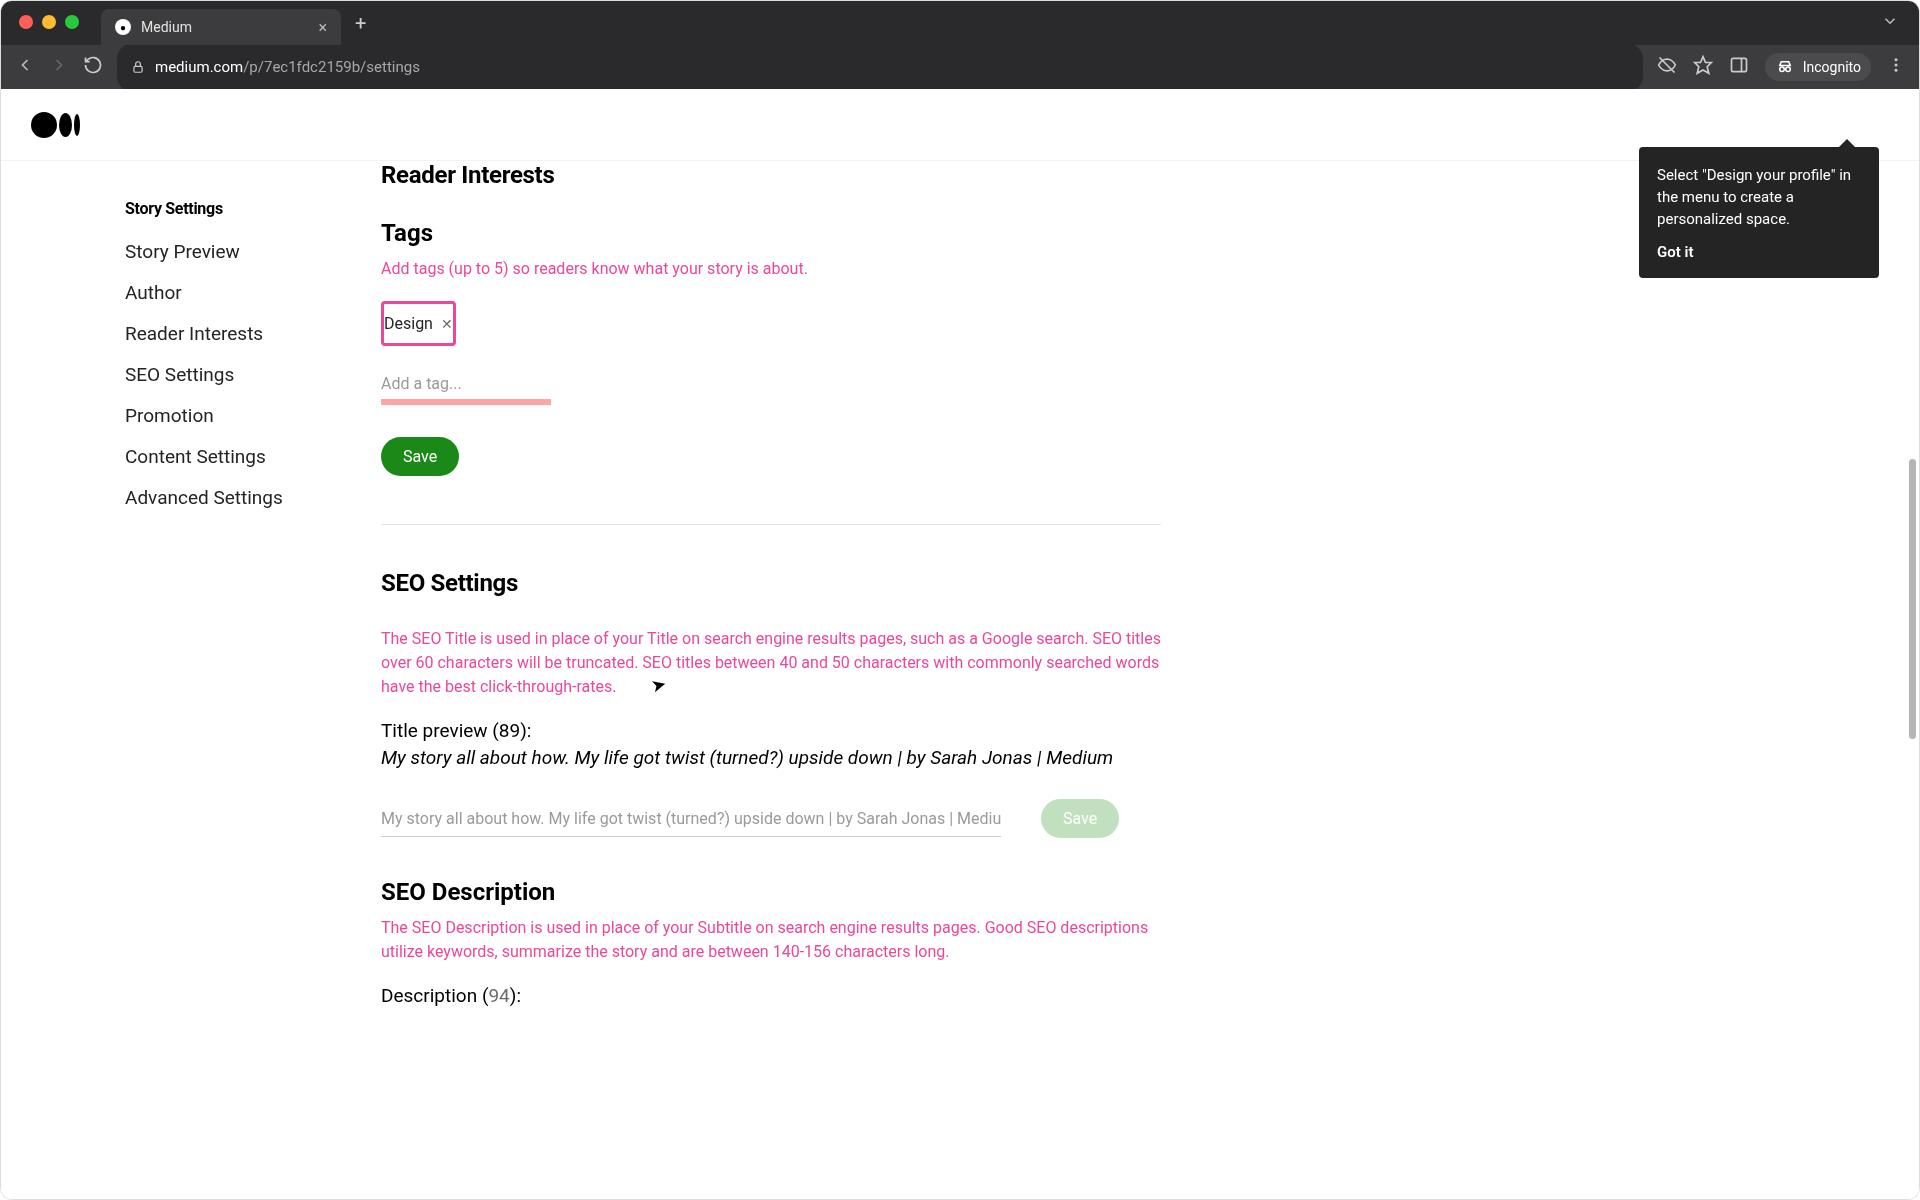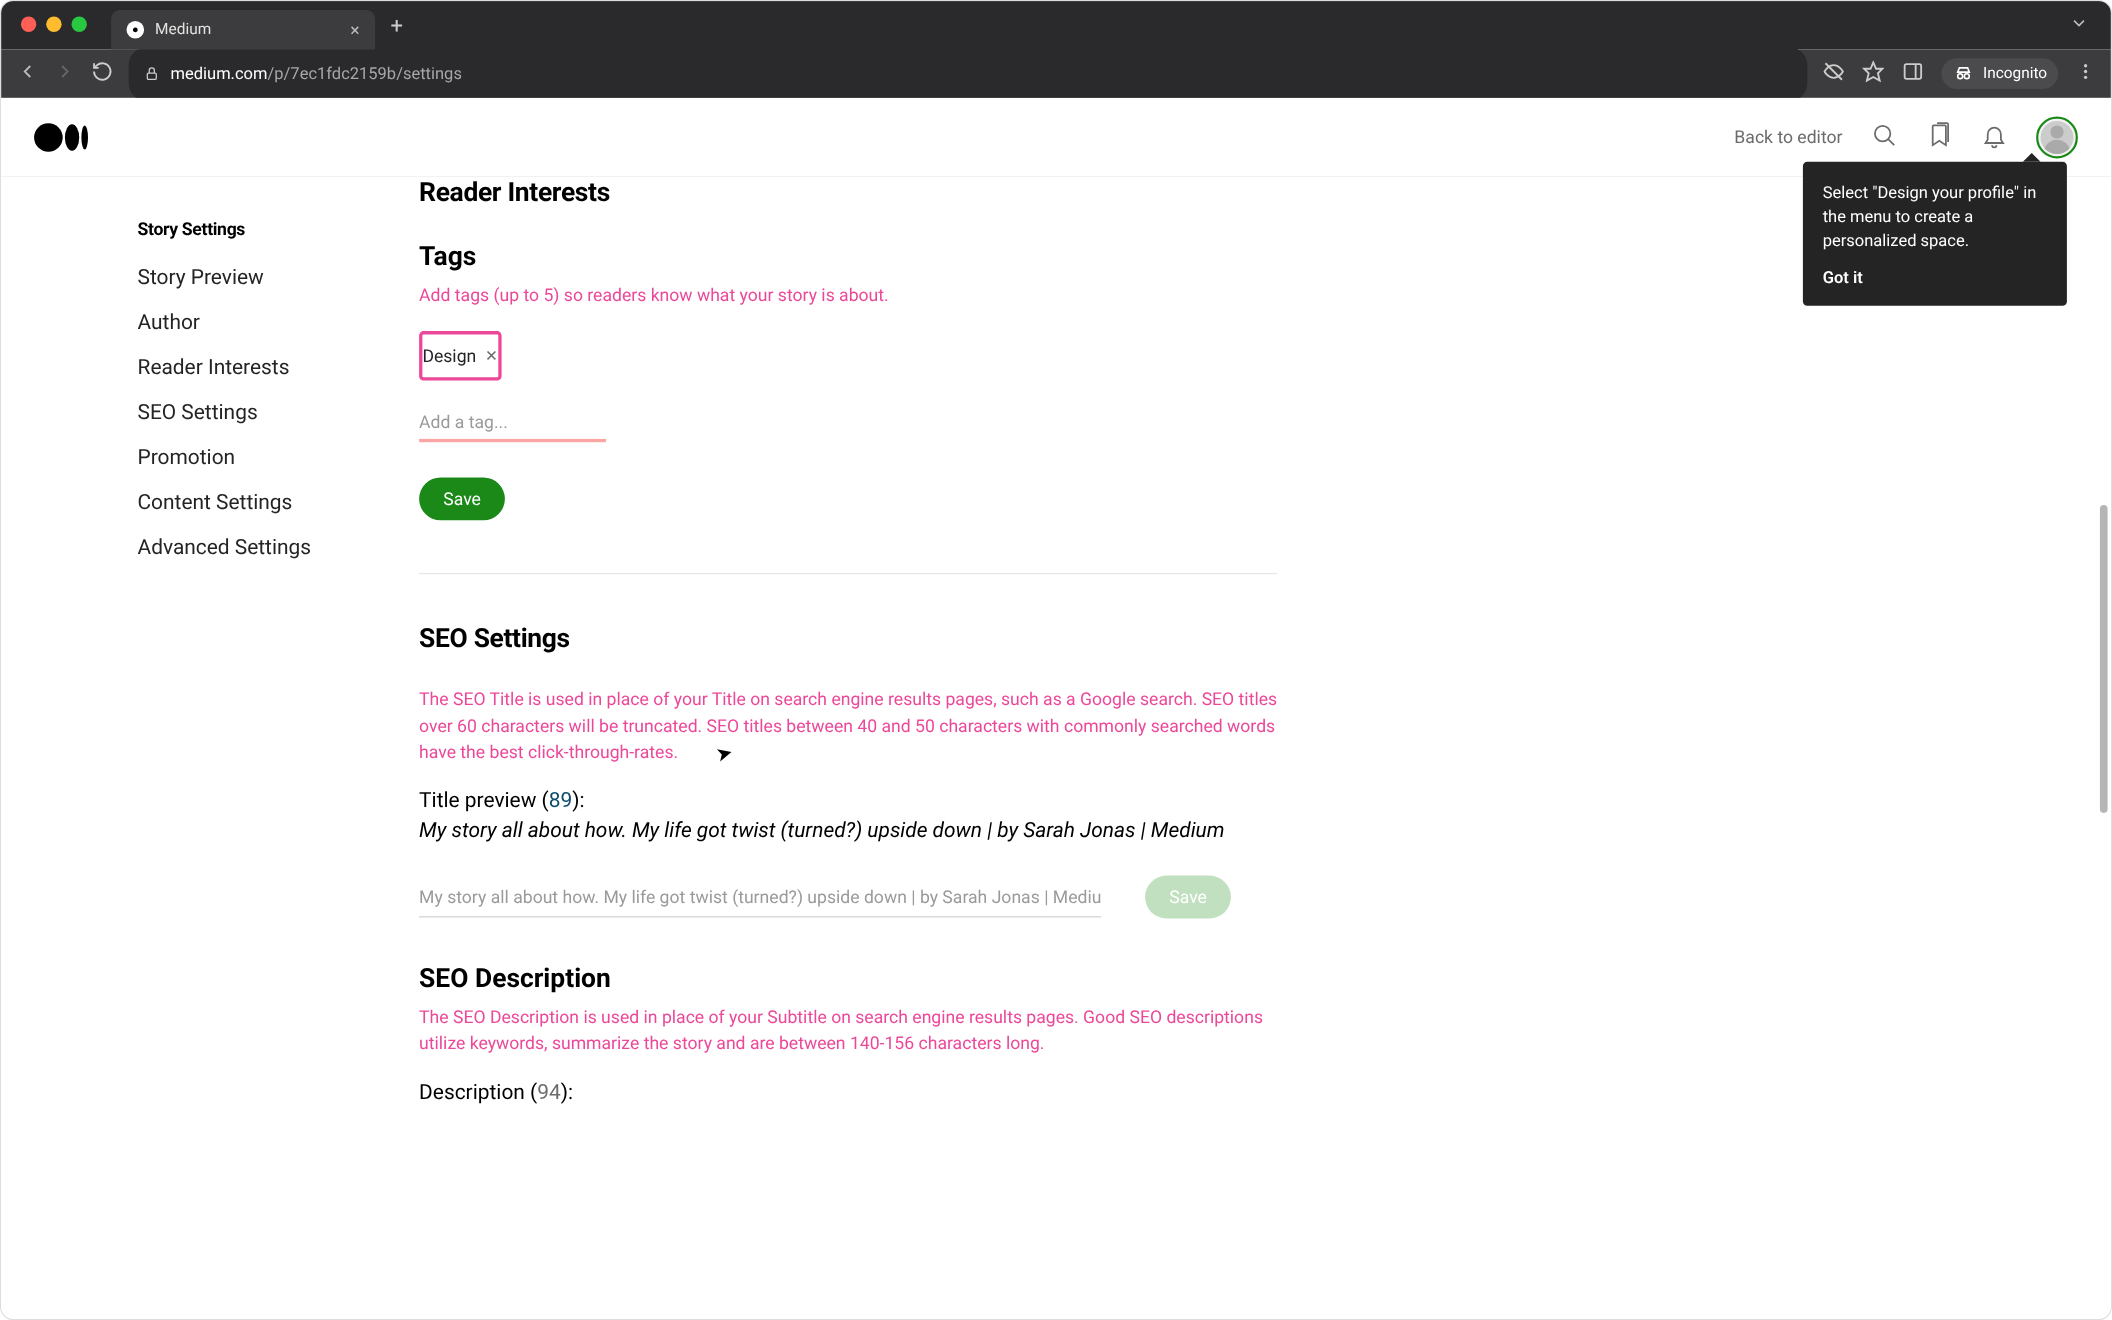--- a/index.html
+++ b/index.html
@@ -303,21 +303,21 @@
     color: #242424;
     gap: 8px;
     margin-bottom: 22px;
   }
   .tag-remove { color: #6b6b6b; font-size: 14px; }
 
   .tag-input {
     display: block;
     width: 170px;
     border: none;
-    border-bottom: 3px solid #fca5a5;
+    border-bottom: 6px solid #fca5a5;
     font-size: 16px;
     padding: 6px 0;
     margin-bottom: 32px;
     outline: none;
   }
   .tag-input::placeholder { color: #9a9a9a; }
 
   .green-btn {
     background: #1a8917;
     color: #fff;
@@ -335,21 +335,21 @@
   hr.divider {
     border: none;
     border-top: 1px solid #e5e5e5;
     margin: 48px 0 44px;
   }
 
   .title-preview-label {
     font-size: 19px;
     margin-bottom: 4px;
   }
-  .title-preview-label .count { color: #0c4a6e; }
+  .title-preview-label .count { color: #000000; }
 
   .preview-text {
     font-size: 19px;
     font-style: italic;
     margin-bottom: 30px;
   }
 
   .seo-input-row {
     display: flex;
     align-items: center;
@@ -478,44 +478,20 @@
   </div>
 
   <div class="page">
 
     <div class="page-header">
       <div class="medium-logo">
         <div class="circle c1"></div>
         <div class="circle c2"></div>
         <div class="circle c3"></div>
       </div>
-      <div class="header-right">
-        <span class="back-to-editor">Back to editor</span>
-        <span class="hdr-icon">
-          <svg width="24" height="24" viewBox="0 0 24 24" fill="none" stroke="currentColor" stroke-width="1.6">
-              <circle cx="10.5" cy="10.5" r="7"></circle>
-              <line x1="21" y1="21" x2="15.5" y2="15.5"></line>
-            </svg>
-        </span>
-        <span class="hdr-icon">
-          <svg width="24" height="24" viewBox="0 0 24 24" fill="none" stroke="currentColor" stroke-width="1.6">
-              <path d="M17 3H7a1 1 0 0 0-1 1v17l6-4 6 4V4a1 1 0 0 0-1-1z"></path>
-              <path d="M10 1h9a1 1 0 0 1 1 1v16"></path>
-            </svg>
-        </span>
-        <span class="hdr-icon">
-          <svg width="24" height="24" viewBox="0 0 24 24" fill="none" stroke="currentColor" stroke-width="1.6">
-              <path d="M18 16v-5a6 6 0 1 0-12 0v5l-2 3h16z"></path>
-              <path d="M10 21a2 2 0 0 0 4 0"></path>
-            </svg>
-        </span>
-        <div class="avatar">
-          <div class="avatar-silhouette"></div>
-        </div>
-      </div>
     </div>
 
     <div class="tooltip">
       <div>Select "Design your profile" in the menu to create a personalized space.</div>
       <div class="tooltip-btn">Got it</div>
     </div>
 
     <div class="content-wrap">
 
       <div class="sidebar">

